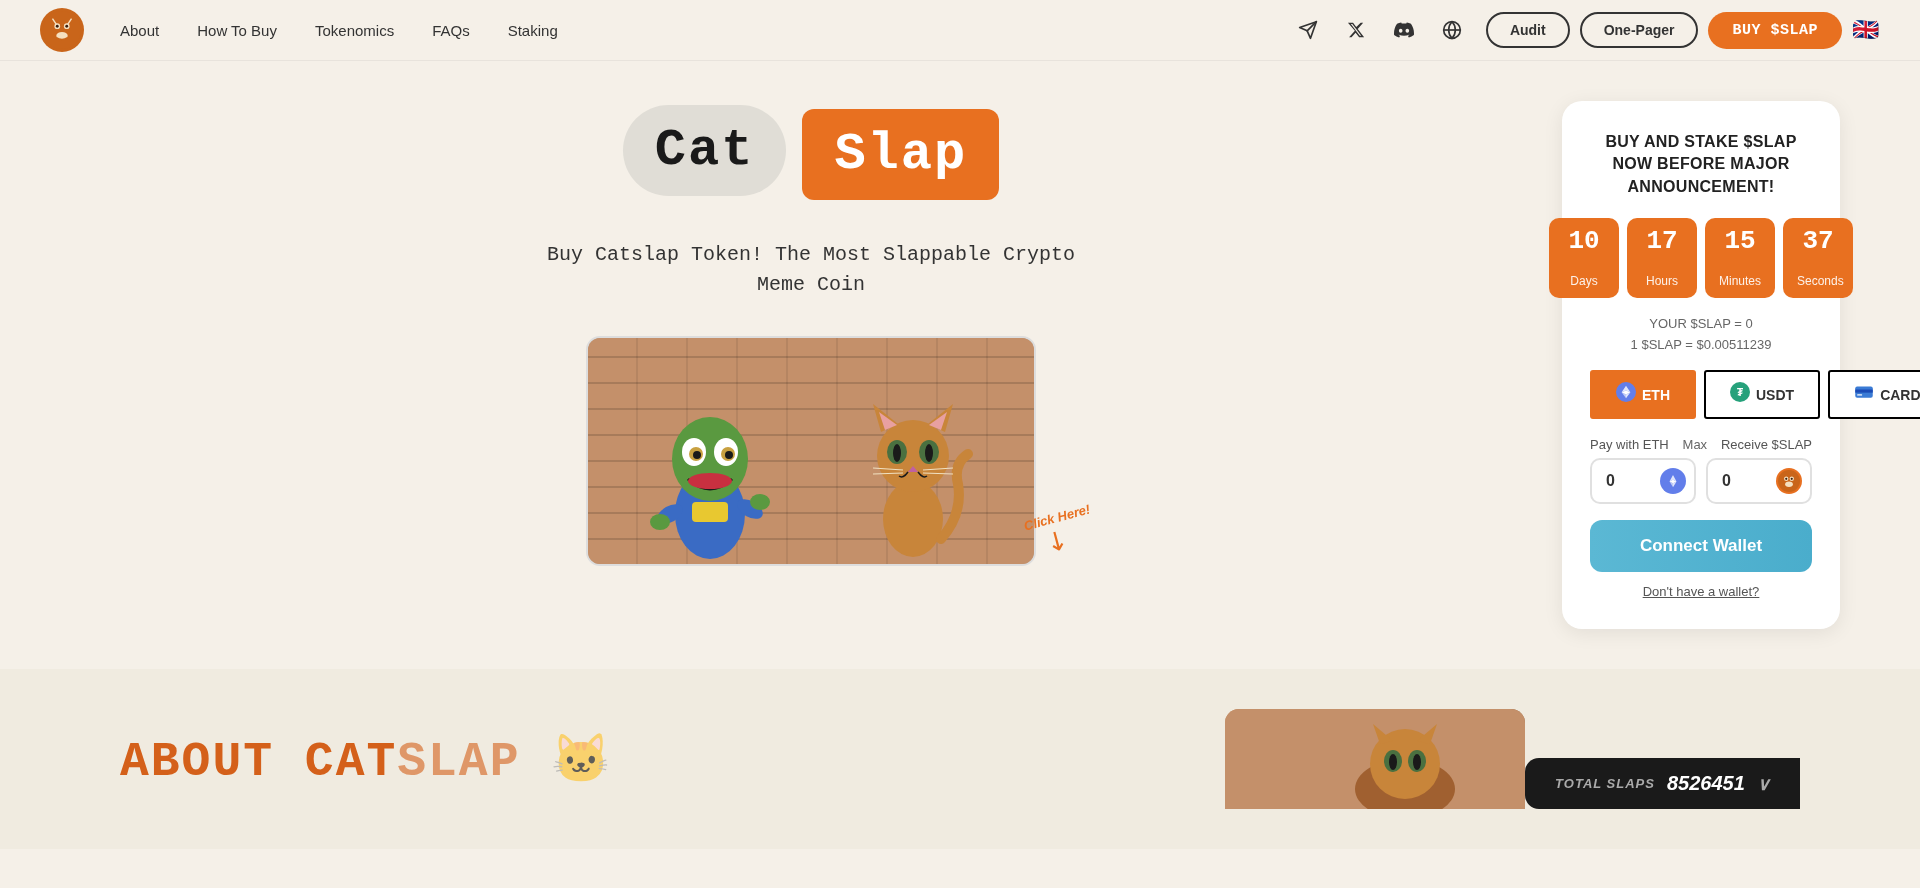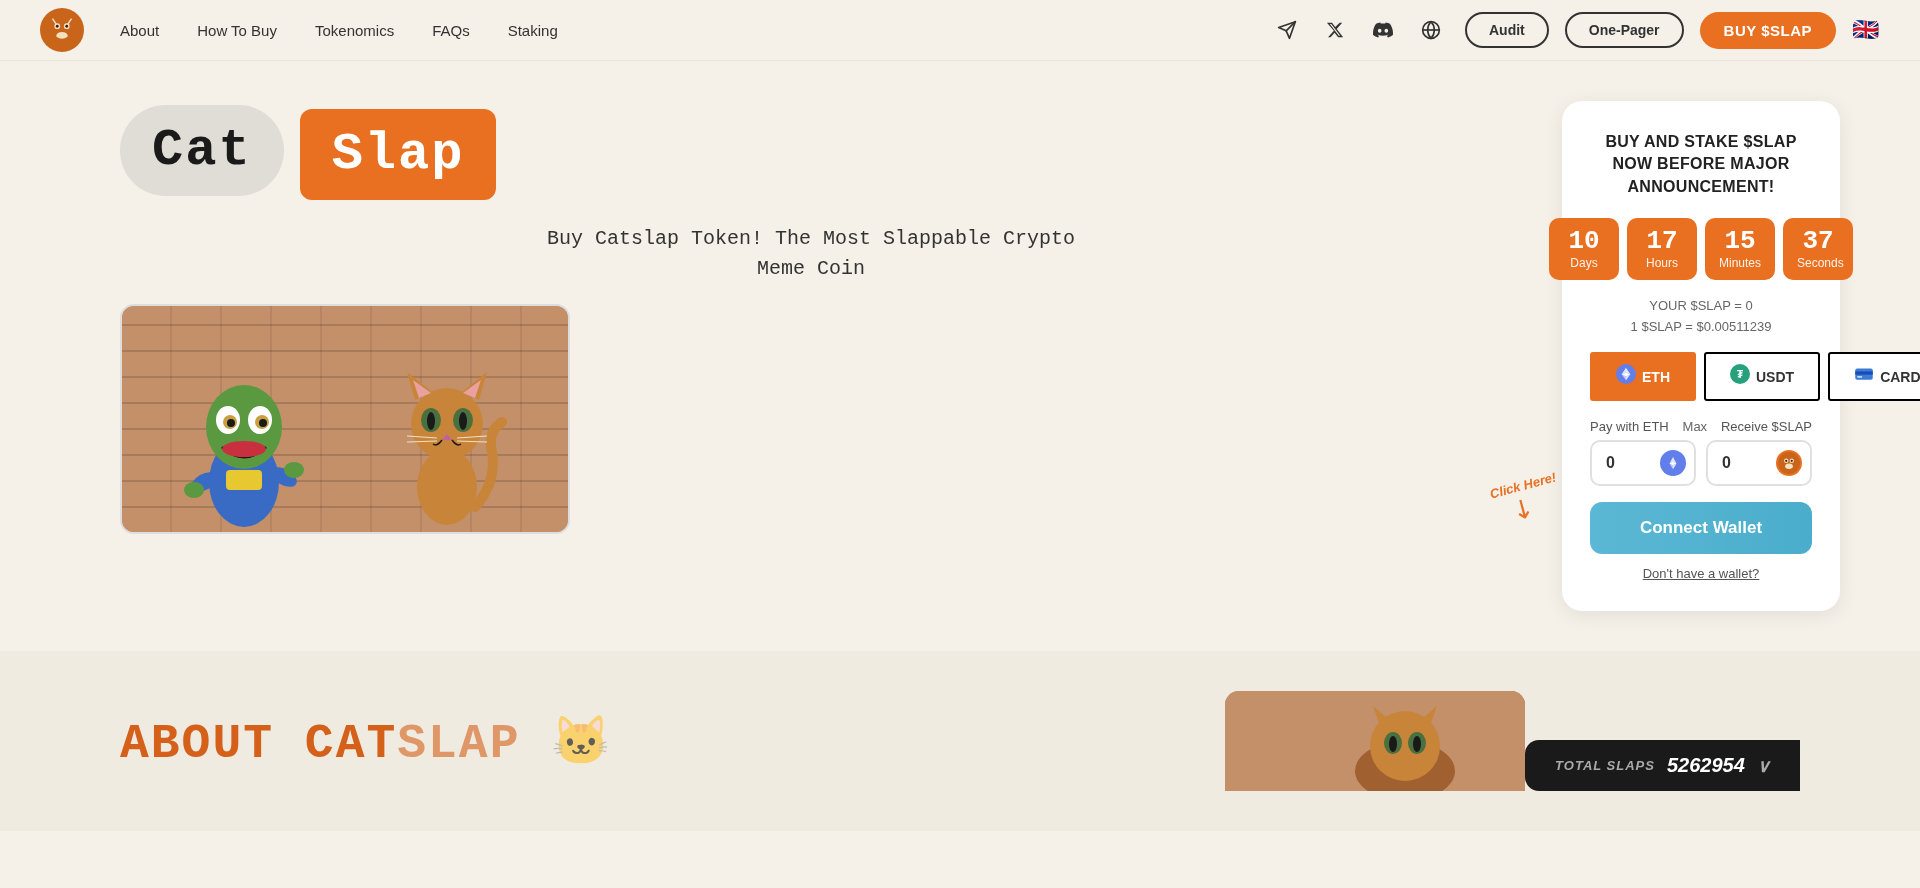--- a/index.html
+++ b/index.html
@@ -62,21 +62,21 @@
       align-items: center;
       justify-content: center;
       border-radius: 50%;
       cursor: pointer;
       color: #333;
       font-size: 18px;
     }
     .nav-buttons {
       display: flex;
       align-items: center;
-      gap: 16px;
+      gap: 10px;
     }
     .btn-audit {
       padding: 8px 22px;
       border: 2px solid #333;
       border-radius: 24px;
       background: transparent;
       font-size: 14px;
       font-weight: 600;
       cursor: pointer;
       color: #333;
@@ -94,20 +94,21 @@
     .btn-buy-slap {
       padding: 10px 24px;
       background: #e87020;
       border: none;
       border-radius: 24px;
       font-size: 15px;
       font-weight: 700;
       color: white;
       cursor: pointer;
       letter-spacing: 0.5px;
+      font-family: Liberation Mono, monospace;
     }
     .flag-icon {
       width: 28px;
       height: 28px;
       border-radius: 50%;
       overflow: hidden;
       cursor: pointer;
       font-size: 22px;
       display: flex;
       align-items: center;
@@ -120,21 +121,22 @@
       padding: 40px 80px 40px 120px;
       gap: 60px;
       align-items: flex-start;
     }
 
     
     .left-section {
       flex: 1;
       display: flex;
       flex-direction: column;
-      gap: 20px;
+      align-items: center;
+      gap: 36px;
     }
     .logo-title-row {
       display: flex;
       align-items: center;
       gap: 16px;
       margin-bottom: 4px;
     }
     .cat-badge {
       background: #e0ddd6;
       border-radius: 50px;
@@ -221,21 +223,21 @@
       font-size: 26px;
       font-weight: 800;
       display: block;
       line-height: 1;
       font-family: Liberation Mono, monospace;
     }
     .countdown-label {
       font-size: 12px;
       font-weight: 500;
       opacity: 0.9;
-      margin-top: 2px;
+      margin-top: 20px;
       display: block;
     }
     .your-slap {
       text-align: center;
       font-size: 13px;
       color: #666;
       margin-bottom: 6px;
     }
     .price-line {
       text-align: center;
@@ -654,17 +656,17 @@
         <polygon points="155,35 148,15 168,32" fill="#c8853a"></polygon>
         <polygon points="205,35 212,15 192,32" fill="#c8853a"></polygon>
         <ellipse cx="168" cy="52" rx="9" ry="11" fill="#4a7040"></ellipse>
         <ellipse cx="192" cy="52" rx="9" ry="11" fill="#4a7040"></ellipse>
         <ellipse cx="168" cy="53" rx="4" ry="8" fill="#1a1a1a"></ellipse>
         <ellipse cx="192" cy="53" rx="4" ry="8" fill="#1a1a1a"></ellipse>
       </svg>
     </div>
     <div class="total-slaps-bar" style="border-radius: 14px 0 0 14px;">
       <span style="font-size: 13px; color: #aaa; letter-spacing: 1px; font-weight: 600;">TOTAL SLAPS</span>
-      <span style="font-size: 20px; font-weight: 800;">5262954</span>
+      <span style="font-size: 20px; font-weight: 800;">8526451</span>
       <span style="font-size: 18px; color: #aaa;">∨</span>
     </div>
   </div>
 </div>
 
 </body></html>

